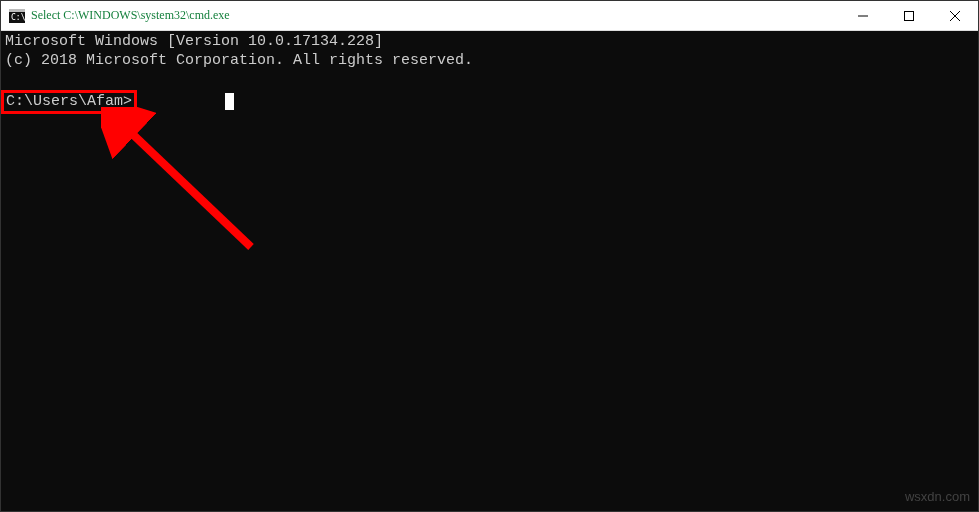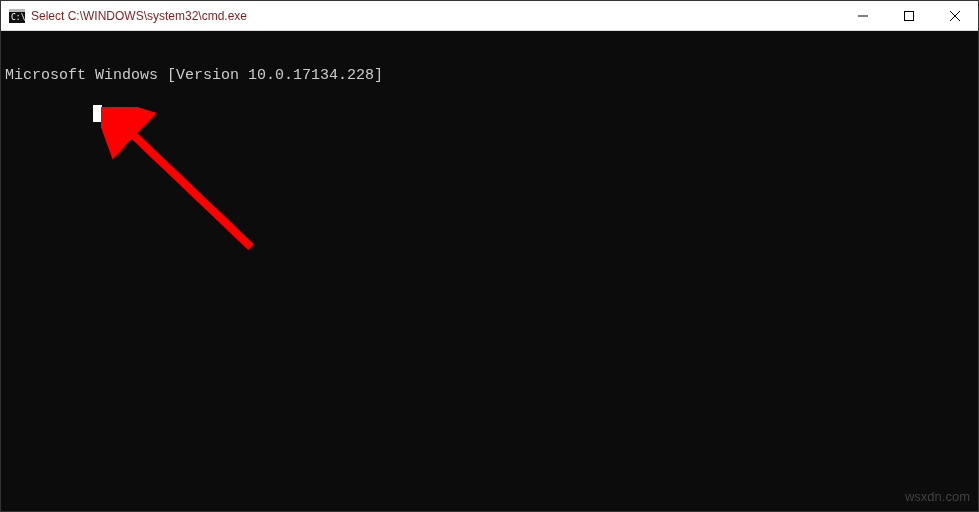--- a/index.html
+++ b/index.html
@@ -30,22 +30,23 @@
       width: 16px;
       height: 16px;
       margin-left: 8px;
       margin-right: 6px;
       display: flex;
       align-items: center;
       justify-content: center;
     }
     .titlebar-title {
       font-size: 12px;
-      color: #7f1d1d;
+      color: #15803d;
       flex: 1;
+      font-family: Liberation Serif, serif;
     }
     .window-controls {
       display: flex;
       height: 100%;
     }
     .window-control {
       width: 46px;
       height: 100%;
       display: flex;
       align-items: center;
@@ -61,21 +62,21 @@
       font-family: Consolas, 'Courier New', monospace;
       font-size: 15px;
       color: #cccccc;
       position: relative;
       line-height: 1.25;
       overflow-y: auto;
     }
     .terminal::-webkit-scrollbar { width: 16px; }
     .terminal::-webkit-scrollbar-track { background: #2b2b2b; }
     .terminal::-webkit-scrollbar-thumb { background: #555; }
-    .term-line { white-space: pre; margin-top: 34px; }
+    .term-line { white-space: pre; }
     .blank-line { height: 19px; }
     .highlight-box {
       display: inline-block;
       border: 3px solid #ff0000;
       padding: 0 2px;
       margin-left: -4px;
     }
     .highlight-box span { white-space: pre; }
     .cursor {
       display: inline-block;
@@ -130,22 +131,24 @@
         <svg width="10" height="10" viewBox="0 0 10 10">
             <line x1="0" y1="0" x2="10" y2="10" stroke="#000" stroke-width="1"></line>
             <line x1="10" y1="0" x2="0" y2="10" stroke="#000" stroke-width="1"></line>
           </svg>
       </div>
     </div>
   </div>
 
   <div class="terminal">
     <div class="term-line">Microsoft Windows [Version 10.0.17134.228]</div>
+    <div class="term-line">(c) 2018 Microsoft Corporation. All rights reserved.</div>
     <div class="blank-line"></div>
     <div class="prompt-row">
+      <span class="highlight-box"><span>C:\Users\Afam&gt;</span></span>
       <span class="cursor"></span>
     </div>
 
     <svg class="annotation-arrow" width="180" height="160">
       <defs>
         <marker id="arrowhead" markerWidth="8" markerHeight="8" refX="2" refY="4" orient="auto">
           <polygon points="0 0, 8 4, 0 8" fill="#ff0000"></polygon>
         </marker>
       </defs>
       <line x1="150" y1="140" x2="22" y2="18" stroke="#ff0000" stroke-width="8" marker-end="url(#arrowhead)"></line>

